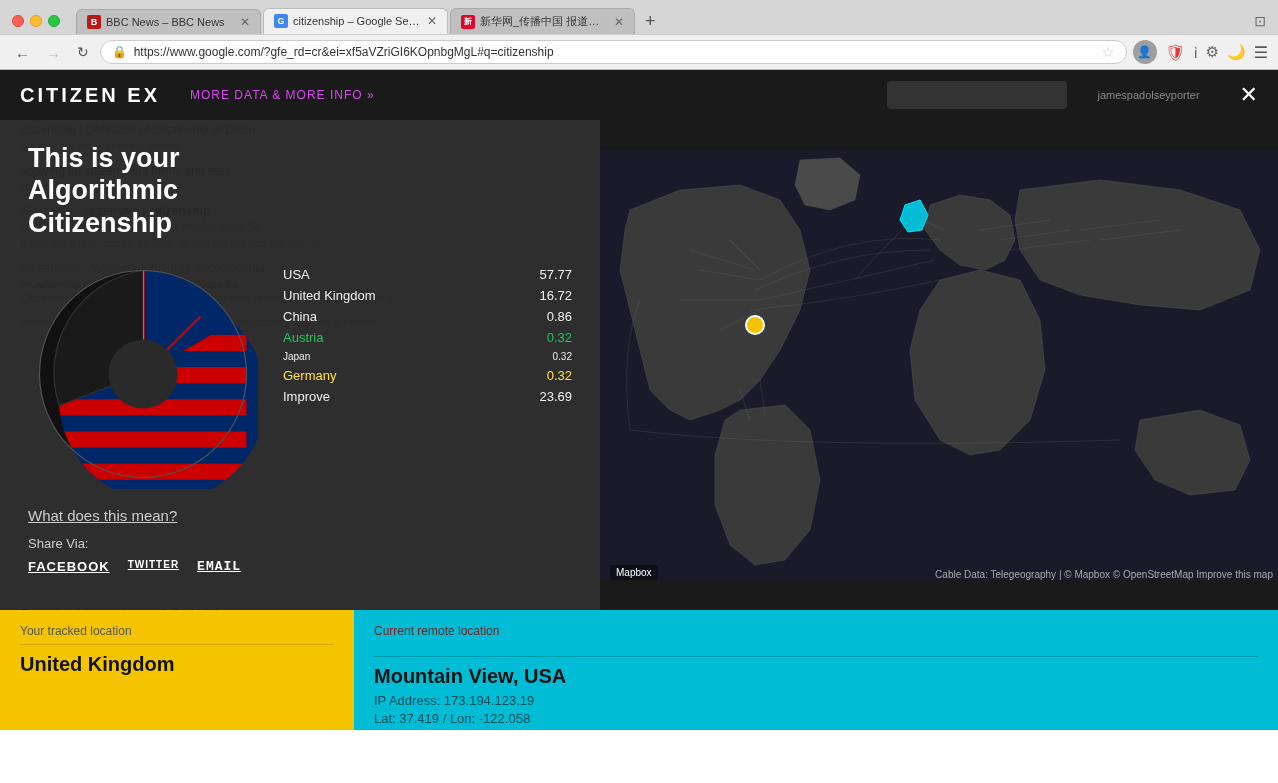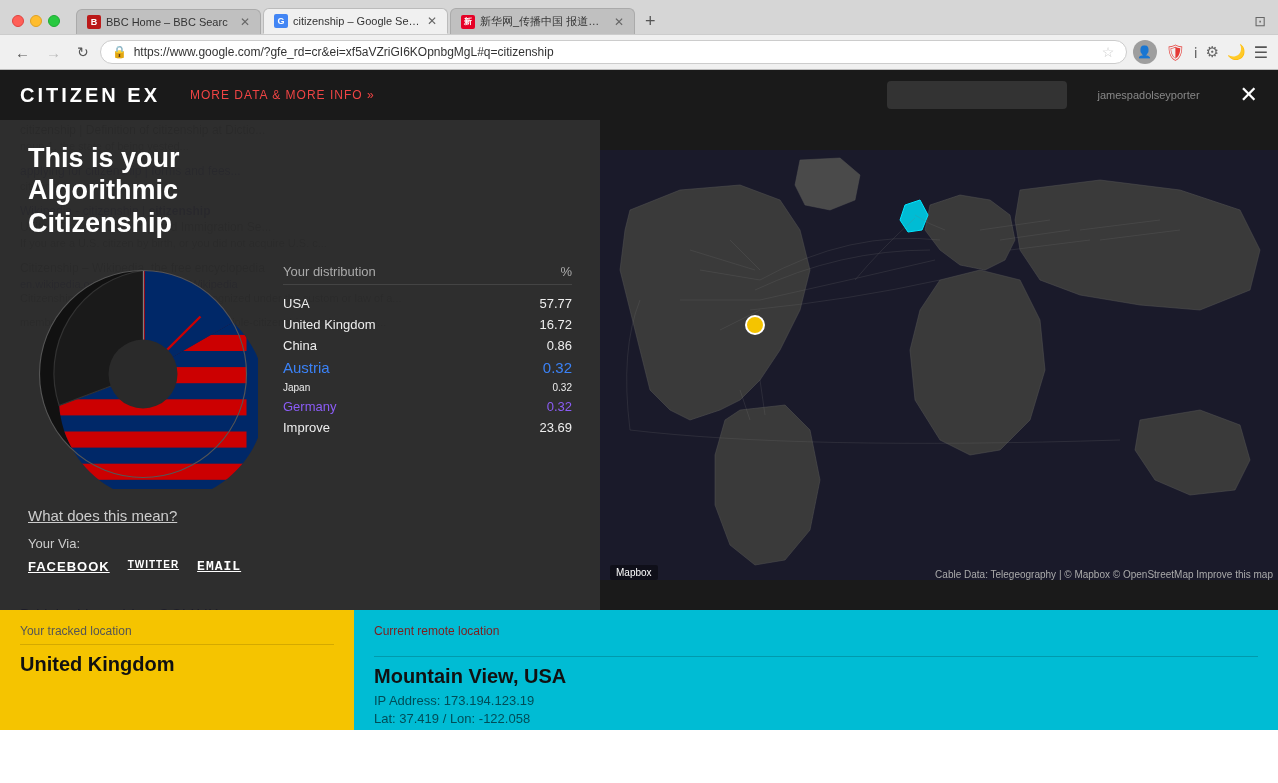--- a/index.html
+++ b/index.html
@@ -17,21 +17,21 @@
         <div style="width:12px;height:12px;border-radius:50%;background:#ffbd2e;border:1px solid #dfa123;"></div>
         <div style="width:12px;height:12px;border-radius:50%;background:#28c940;border:1px solid #1eaa34;"></div>
       </div>
 
       <div style="display:flex; align-items:flex-end; gap:2px;">
 
         <div style="display:flex;align-items:center;background:#c0c0c0;border-radius:6px 6px 0 0;padding:5px 10px;min-width:185px;max-width:185px;gap:5px;border:1px solid #aaa;border-bottom:none;cursor:pointer;">
           <div style="width:14px;height:14px;background:#bb1919;border-radius:2px;flex-shrink:0;display:flex;align-items:center;justify-content:center;">
             <span style="color:#fff;font-size:9px;font-weight:bold;">B</span>
           </div>
-          <span style="flex:1;font-size:11px;color:#333;overflow:hidden;white-space:nowrap;text-overflow:ellipsis;">BBC Home – BBC Searc</span>
+          <span style="flex:1;font-size:11px;color:#333;overflow:hidden;white-space:nowrap;text-overflow:ellipsis;">BBC News – BBC News</span>
           <span style="font-size:12px;color:#666;cursor:pointer;">✕</span>
         </div>
 
         <div style="display:flex;align-items:center;background:#f0f0f0;border-radius:6px 6px 0 0;padding:5px 10px;min-width:185px;max-width:185px;gap:5px;border:1px solid #bbb;border-bottom:1px solid #f0f0f0;cursor:pointer;z-index:2;position:relative;">
           <div style="width:14px;height:14px;background:#4285f4;border-radius:2px;flex-shrink:0;display:flex;align-items:center;justify-content:center;">
             <span style="color:#fff;font-size:9px;font-weight:bold;">G</span>
           </div>
           <span style="flex:1;font-size:11px;color:#333;overflow:hidden;white-space:nowrap;text-overflow:ellipsis;">citizenship – Google Searc…</span>
           <span style="font-size:12px;color:#666;cursor:pointer;">✕</span>
         </div>
@@ -113,21 +113,21 @@
             <span style="color:#0f9d58;font-size:14px;">✓</span>
           </div>
         </div>
       </div>
     </div>
 
     <div style="position:absolute;top:0;left:0;width:1278px;height:660px;z-index:10;display:flex;flex-direction:column;">
 
       <div style="background:#1a1a1a;display:flex;align-items:center;padding:0 20px;height:50px;gap:30px;flex-shrink:0;">
         <span style="color:#fff;font-size:20px;font-weight:bold;letter-spacing:3px;font-family:'Arial Black',Arial,sans-serif;">CITIZEN EX</span>
-        <span style="color:#ef4444;font-size:12px;letter-spacing:1px;cursor:pointer;">MORE DATA &amp; MORE INFO »</span>
+        <span style="color:#d946ef;font-size:12px;letter-spacing:1px;cursor:pointer;">MORE DATA &amp; MORE INFO »</span>
         <div style="flex:1;"></div>
 
         <div style="background:#333;border-radius:4px;padding:4px 12px;width:180px;height:28px;display:flex;align-items:center;">
           <span style="color:#888;font-size:11px;"></span>
         </div>
         <span style="color:#888;font-size:11px;">jamespadolseyporter</span>
         <span style="color:#fff;font-size:22px;cursor:pointer;margin-left:10px;">✕</span>
       </div>
 
       <div style="display:flex;flex:1;overflow:hidden;">
@@ -175,60 +175,56 @@
 
                   <path d="M100,100 L27.1,127.4 A90,90 0 0,1 100,10 Z" fill="#1a1a1a" stroke="#333" stroke-width="1"></path>
 
                   <circle cx="100" cy="100" r="30" fill="#2a2a2a"></circle>
 
                   <circle cx="100" cy="100" r="90" fill="none" stroke="#555" stroke-width="1"></circle>
                 </svg>
               </div>
 
               <div style="flex:1;padding-top:5px;">
-                <div style="display:flex;justify-content:space-between;color:#aaa;font-size:13px;margin-bottom:8px;border-bottom:1px solid #444;padding-bottom:5px;">
-                  <span>Your distribution</span>
-                  <span>%</span>
-                </div>
 
                 <div id="dist-rows">
                     <div style="display: flex; justify-content: space-between; color: rgb(238, 238, 238); font-size: 13px; padding: 3px 0px;">
                       <span>USA</span>
                       <span>57.77</span>
                     </div>
                     <div style="display: flex; justify-content: space-between; color: rgb(238, 238, 238); font-size: 13px; padding: 3px 0px;">
                       <span>United Kingdom</span>
                       <span>16.72</span>
                     </div>
                     <div style="display: flex; justify-content: space-between; color: rgb(238, 238, 238); font-size: 13px; padding: 3px 0px;">
                       <span>China</span>
                       <span>0.86</span>
                     </div>
-                    <div style="display: flex; justify-content: space-between; color: #3b82f6; font-size: 15px; padding: 3px 0px;">
+                    <div style="display: flex; justify-content: space-between; color: #22c55e; font-size: 13px; padding: 3px 0px;">
                       <span>Austria</span>
                       <span>0.32</span>
                     </div>
                     <div style="display: flex; justify-content: space-between; color: rgb(238, 238, 238); font-size: 10px; padding: 3px 0px;">
                       <span>Japan</span>
                       <span>0.32</span>
                     </div>
-                    <div style="display: flex; justify-content: space-between; color: #8b5cf6; font-size: 13px; padding: 3px 0px;">
+                    <div style="display: flex; justify-content: space-between; color: #fde047; font-size: 13px; padding: 3px 0px;">
                       <span>Germany</span>
                       <span>0.32</span>
                     </div>
                     <div style="display: flex; justify-content: space-between; color: rgb(238, 238, 238); font-size: 13px; padding: 3px 0px;">
                       <span>Improve</span>
                       <span>23.69</span>
                     </div>
                   </div>
               </div>
             </div>
 
             <p style="color:#ccc;font-size:15px;margin-bottom:12px;text-decoration:underline;cursor:pointer;">What does this mean?</p>
-            <p style="color:#ccc;font-size:13px;margin-bottom:8px;">Your Via:</p>
+            <p style="color:#ccc;font-size:13px;margin-bottom:8px;">Share Via:</p>
             <div style="display:flex;gap:18px;">
               <span style="color:#fff;font-size:13px;text-decoration:underline;cursor:pointer;letter-spacing:1px;font-weight:bold;">FACEBOOK</span>
               <span style="color:#fff;font-size:10px;text-decoration:underline;cursor:pointer;letter-spacing:1px;font-weight:bold;">TWITTER</span>
               <span style="color:#fff;font-size:13px;text-decoration:underline;cursor:pointer;letter-spacing:1px;font-weight:bold;font-family:Liberation Mono, monospace;">EMAIL</span>
             </div>
           </div>
         </div>
 
         <div style="flex:1;position:relative;background:#1a1a1a;overflow:hidden;">
 

